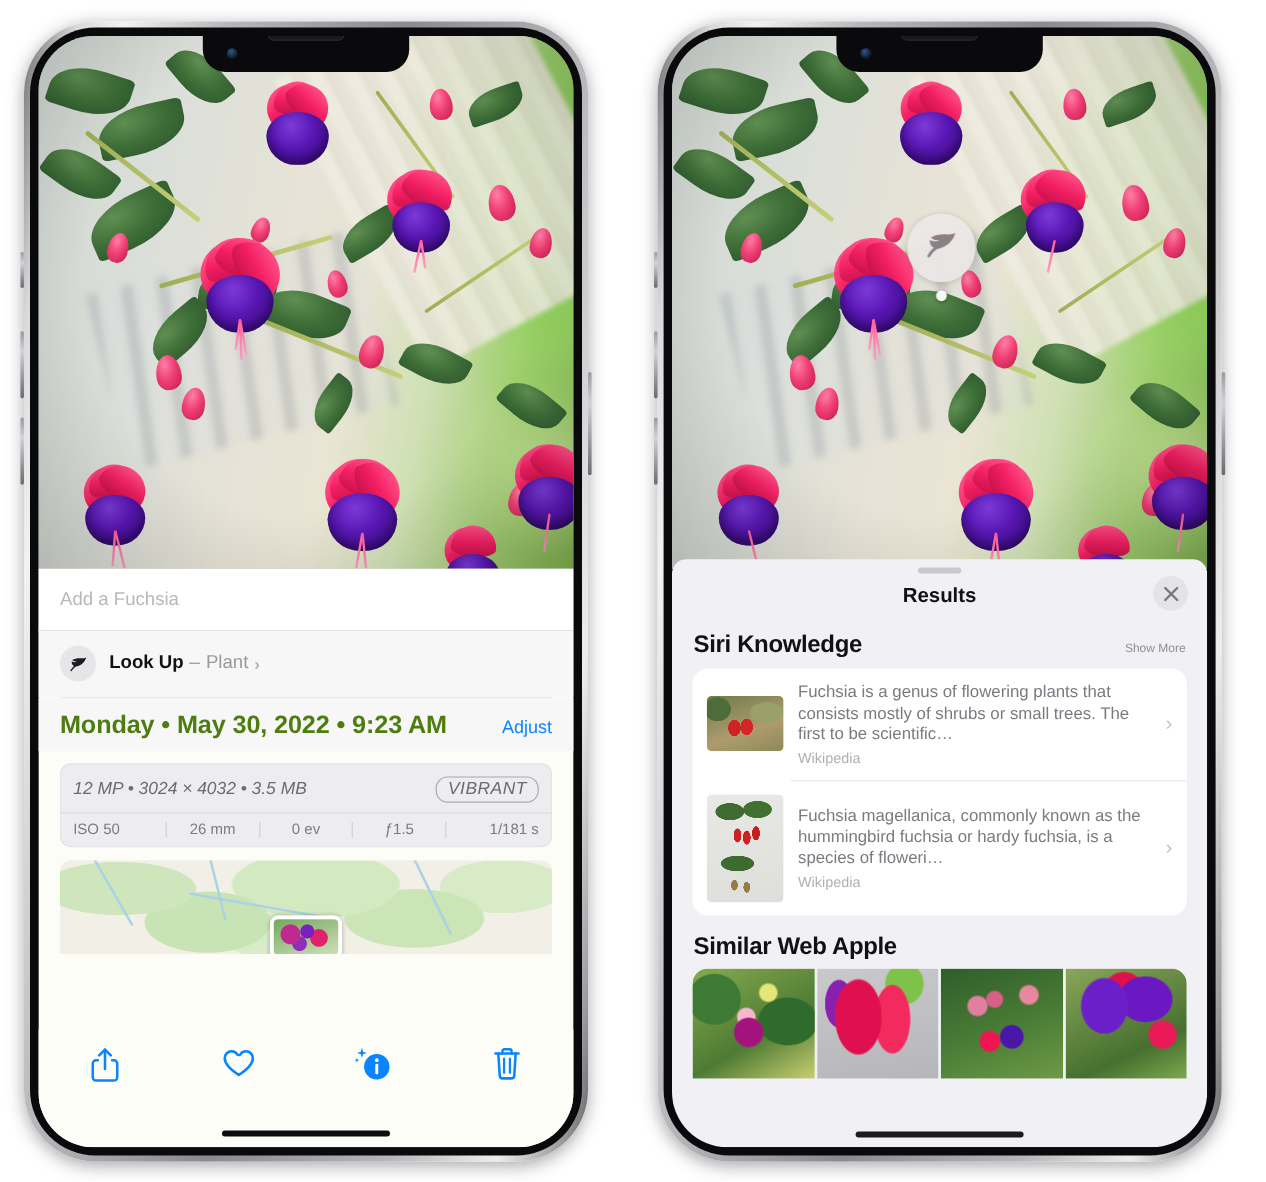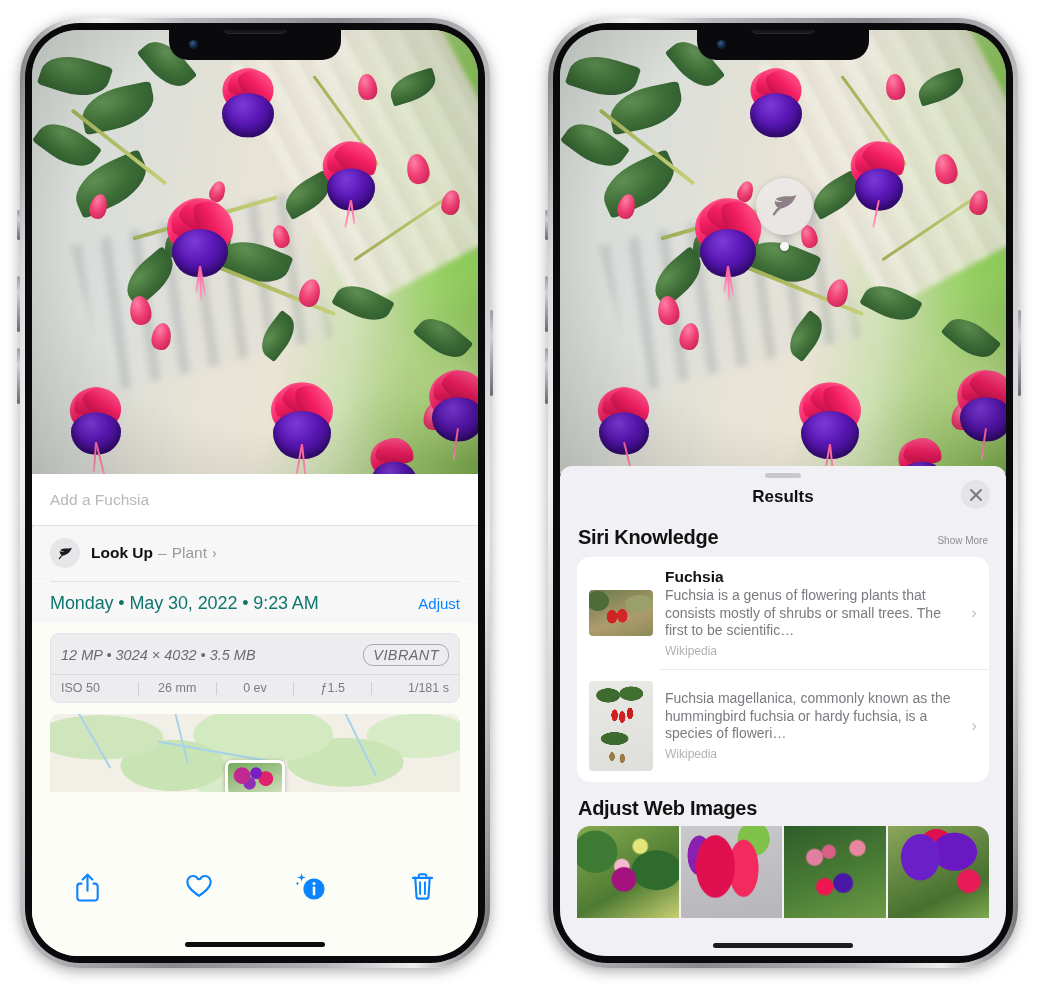--- a/index.html
+++ b/index.html
@@ -70,21 +70,21 @@
   .lookup-badge{position:relative;width:30px;height:30px;border-radius:50%;background:#e6e6e8;
      display:flex;align-items:center;justify-content:center;flex:0 0 auto;}
   .spark{position:absolute;color:#dcdcdf;font-size:13px;line-height:1;}
   .spark.a{left:-9px;top:-7px;font-size:15px;}
   .lookup-text{font-size:15.5px;font-weight:700;color:#111;display:flex;align-items:center;gap:5px;}
   .lookup-text .sub{font-weight:400;color:#9a9a9e;}
   .chev{color:#b4b4b8;font-size:14px;font-weight:600;}
 
   .meta{background:#f7f7f8;padding:11px 18px 9px;}
   .meta-line{display:flex;align-items:baseline;justify-content:space-between;}
-  .meta-date{font-size:18px;font-weight:400;color:#0f766e;letter-spacing:-.1px;}
+  .meta-date{font-size:21px;font-weight:700;color:#4d7c0f;letter-spacing:-.1px;}
   .adjust{font-size:15px;color:#0a84ff;}
   .meta-file{display:flex;align-items:center;gap:8px;margin-top:6px;font-size:14.5px;color:#636366;}
 
   .camcard{margin:10px 18px 0;border-radius:9px;overflow:hidden;background:#ededef;border:1px solid #e3e3e5;}
   .camcard .hdr{display:flex;align-items:center;justify-content:space-between;background:#e2e2e4;padding:7px 10px;}
   .camcard .hdr .t{font-size:14.5px;font-weight:700;color:#111;}
   .hdr .right{display:flex;align-items:center;gap:7px;}
   .tag-jpeg{background:#aeaeb2;color:#fff;font-size:10.5px;font-weight:700;border-radius:3px;padding:2px 5px;letter-spacing:.2px;}
   .camcard .body{padding:7px 10px 8px;}
   .camcard .l1{font-size:14.5px;color:#6b6b70;}
@@ -559,41 +559,40 @@
           <span class="h">Siri Knowledge</span>
           <span class="m">Show More</span>
         </div>
 
         <div class="card">
           <div class="krow">
             <span class="kthumb" style="width:64px;height:46px;">
               <span class="wikiA"></span>
             </span>
             <span class="kbody">
-              <div class="ktitle">Fuchsia</div>
               <div class="kdesc">Fuchsia is a genus of flowering plants that consists mostly of shrubs or small trees. The first to be scientific…</div>
               <div class="ksrc">Wikipedia</div>
             </span>
             <span class="kchev">›</span>
           </div>
           <div class="kdiv"></div>
           <div class="krow">
             <span class="kthumb" style="width:64px;height:90px;">
               <span class="wikiB"></span>
             </span>
             <span class="kbody">
               <div class="kdesc">Fuchsia magellanica, commonly known as the hummingbird fuchsia or hardy fuchsia, is a species of floweri…</div>
               <div class="ksrc">Wikipedia</div>
             </span>
             <span class="kchev">›</span>
           </div>
         </div>
 
         <div class="secthead" style="padding-bottom:6px;">
-          <span class="h">Adjust Web Images</span>
+          <span class="h">Similar Web Apple</span>
         </div>
         <div class="simrow">
           <span class="sq">
               <span class="thumbA"></span>
             </span>
           <span class="sq">
               <span class="thumbB"></span>
             </span>
           <span class="sq">
               <span class="thumbC"></span>

